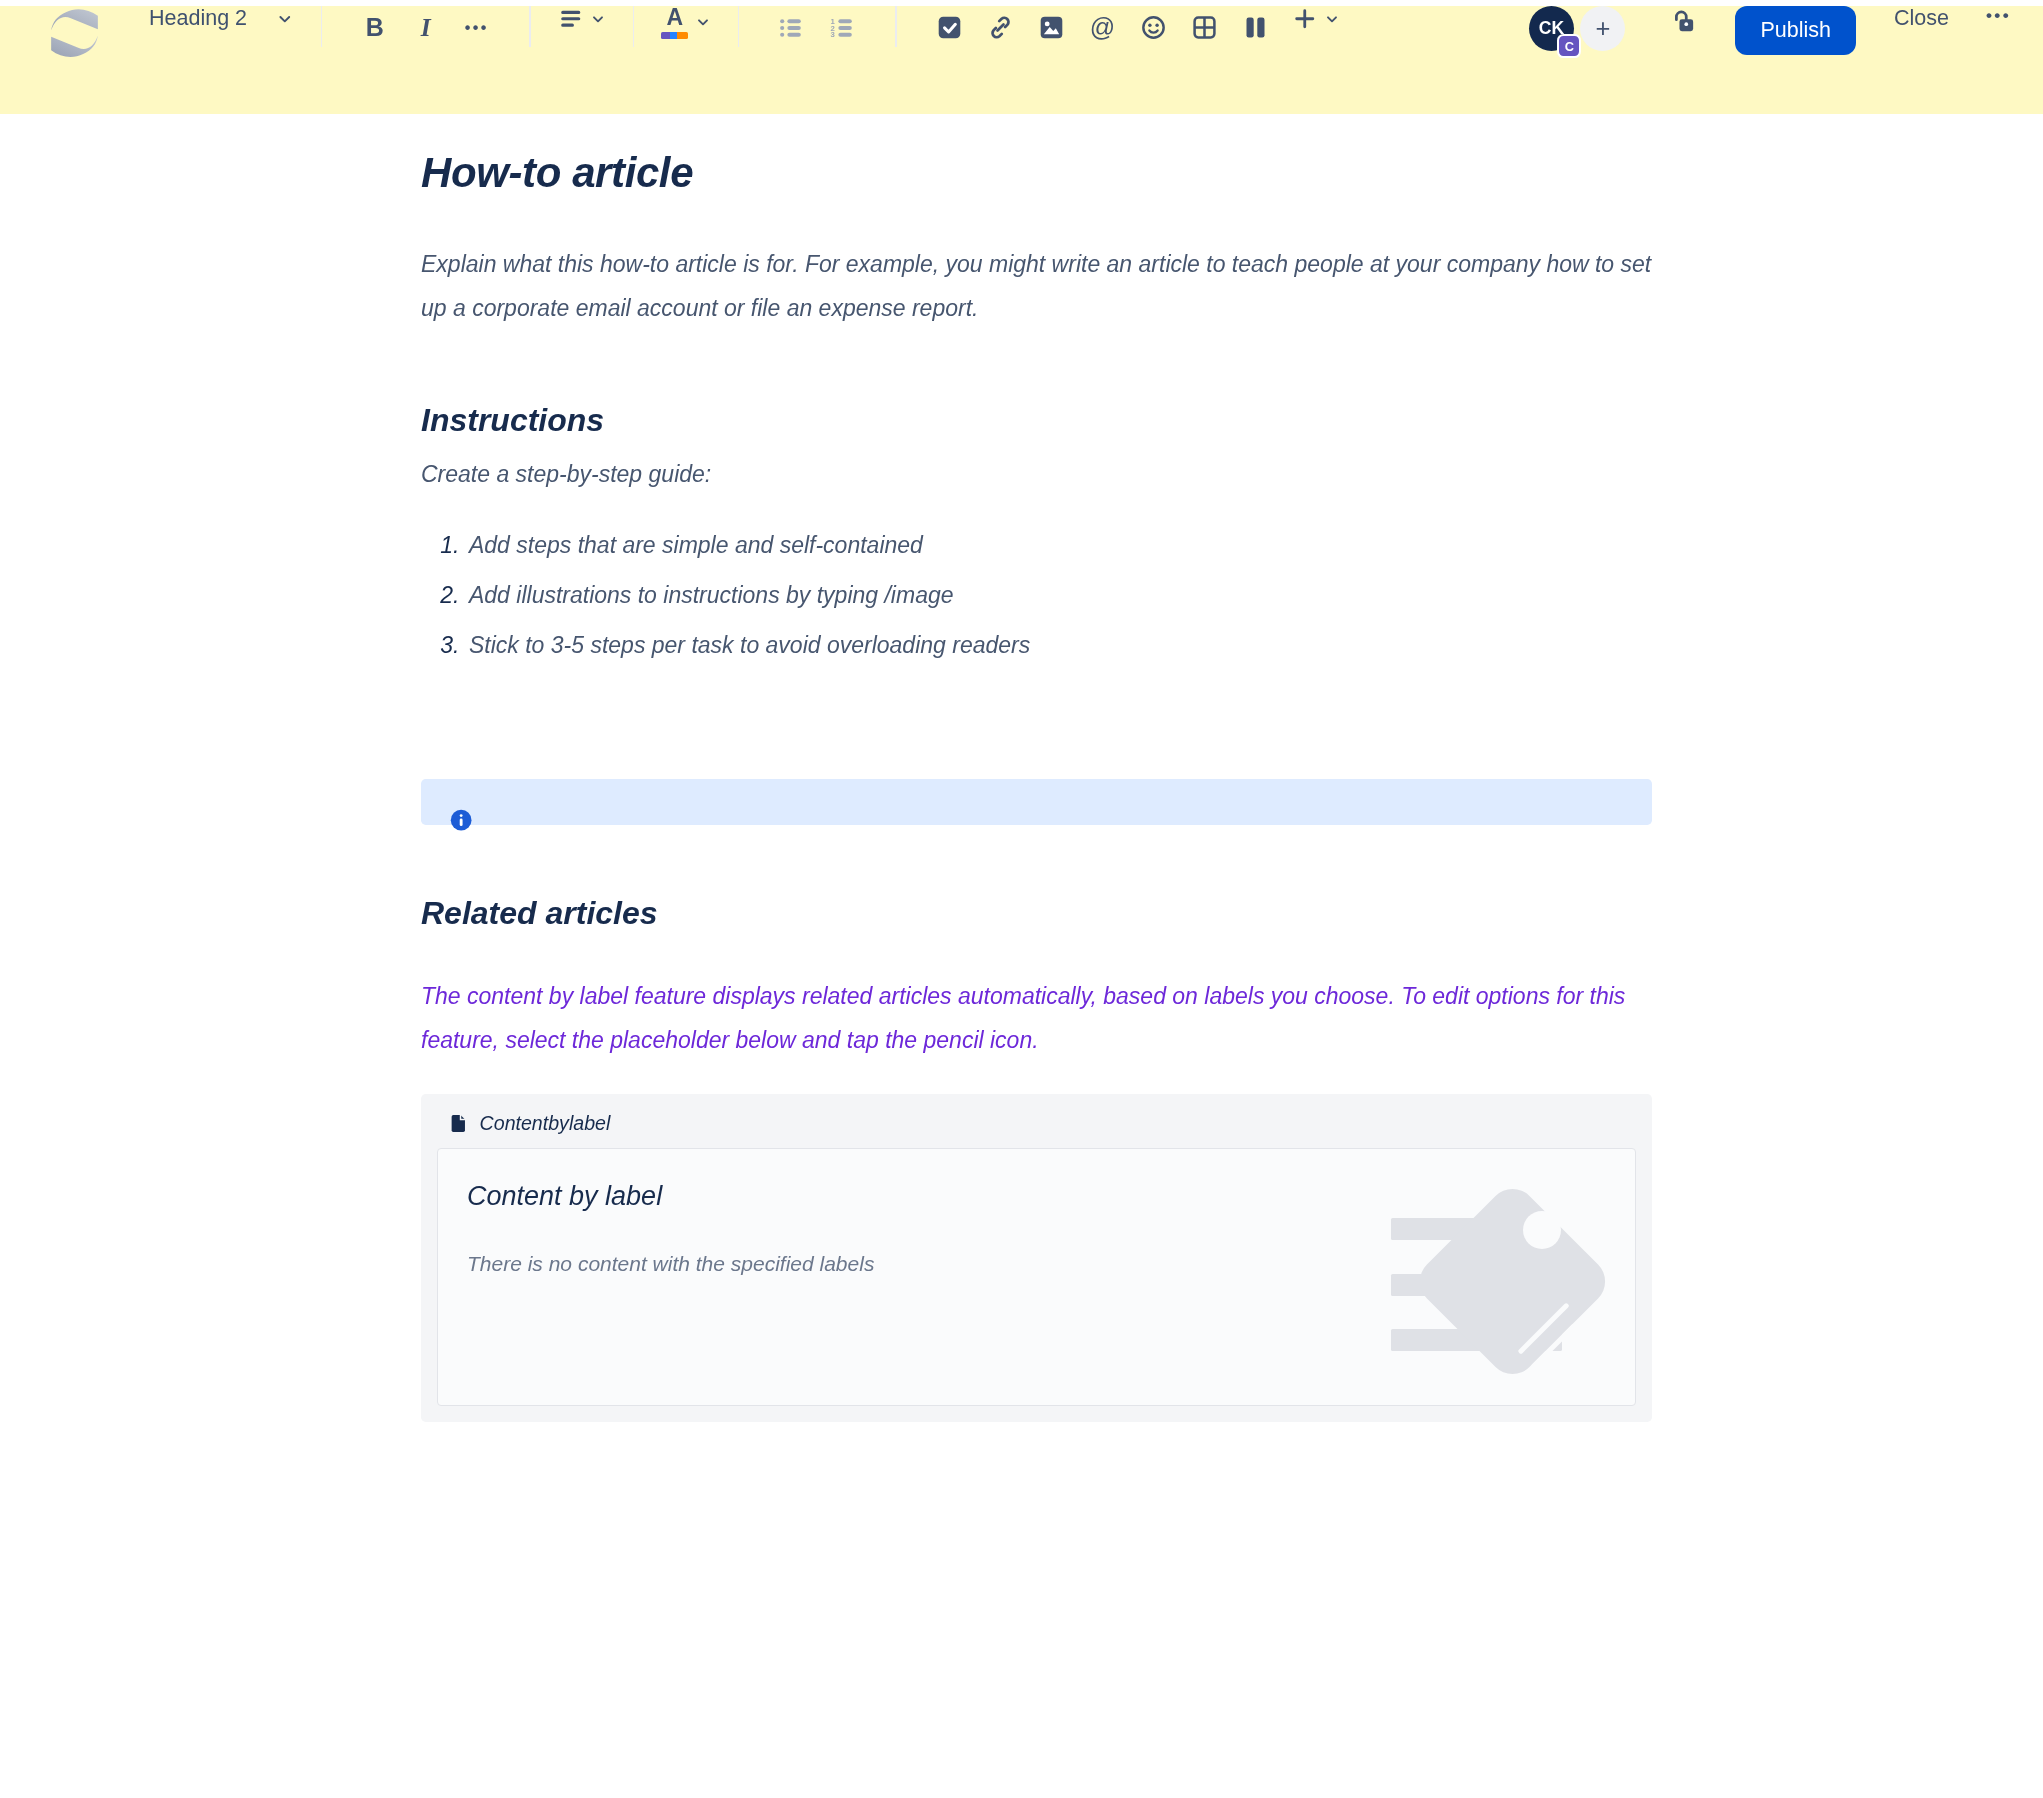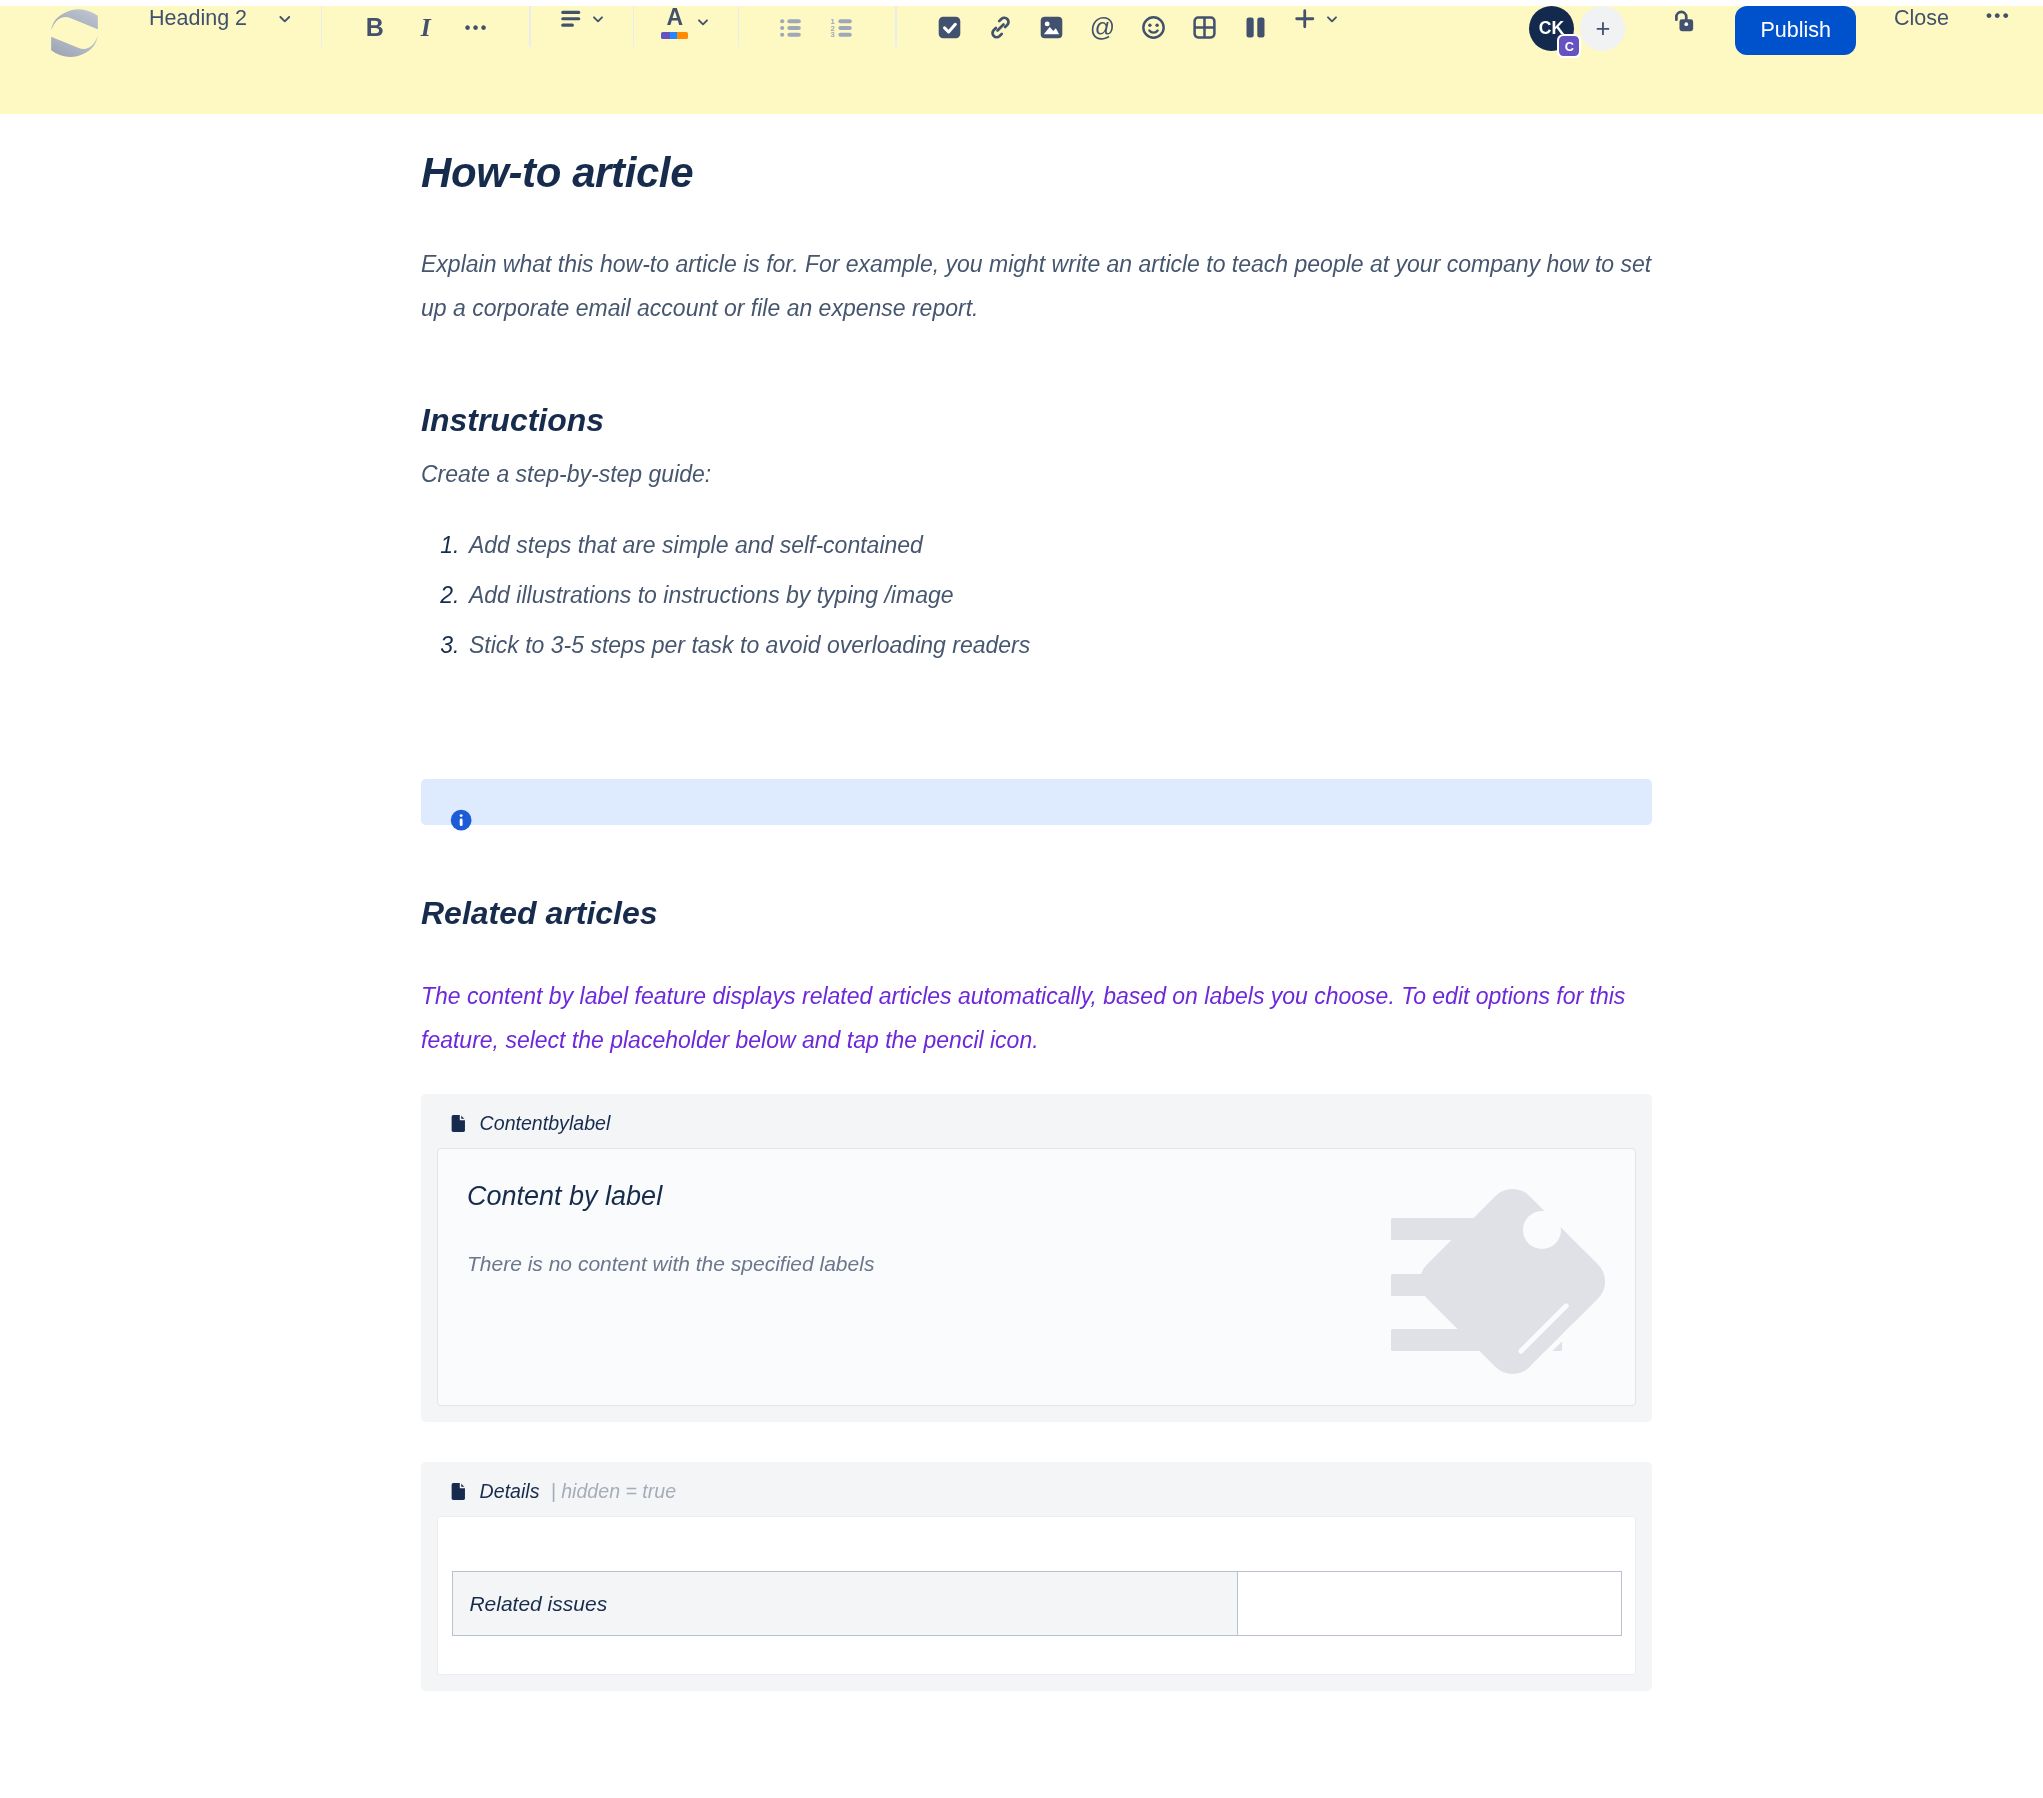--- a/index.html
+++ b/index.html
@@ -312,35 +312,15 @@
         <span class="gbar b3"></span>
         <span class="tag-shape"></span>
         <span class="tag-hole"></span>
         <span class="tag-stripe s1"></span>
         <span class="tag-stripe s2"></span>
         <span class="tag-stripe s3"></span>
       </div>
     </div>
   </div>
 
-  <div class="macro details-macro">
-    <div class="macro-label-row">
-      <svg width="21" height="21" viewBox="0 0 26 26">
-        <path d="M6.5 2.5h9L21 8v13.5a2 2 0 0 1-2 2H6.5a2 2 0 0 1-2-2v-17a2 2 0 0 1 2-2z" fill="#172B4D"></path>
-        <path d="M15.5 2.5V8H21" fill="none" stroke="#F4F5F7" stroke-width="1.8"></path>
-      </svg>
-      <span class="mlabel">Details</span>
-      <span class="mparams">| hidden = true</span>
-    </div>
-    <div class="details-card">
-      <table class="details-table">
-        <tbody>
-          <tr>
-            <th>Related issues</th>
-            <td></td>
-          </tr>
-        </tbody>
-      </table>
-    </div>
-  </div>
 
 </main>
 
 
 </body></html>

